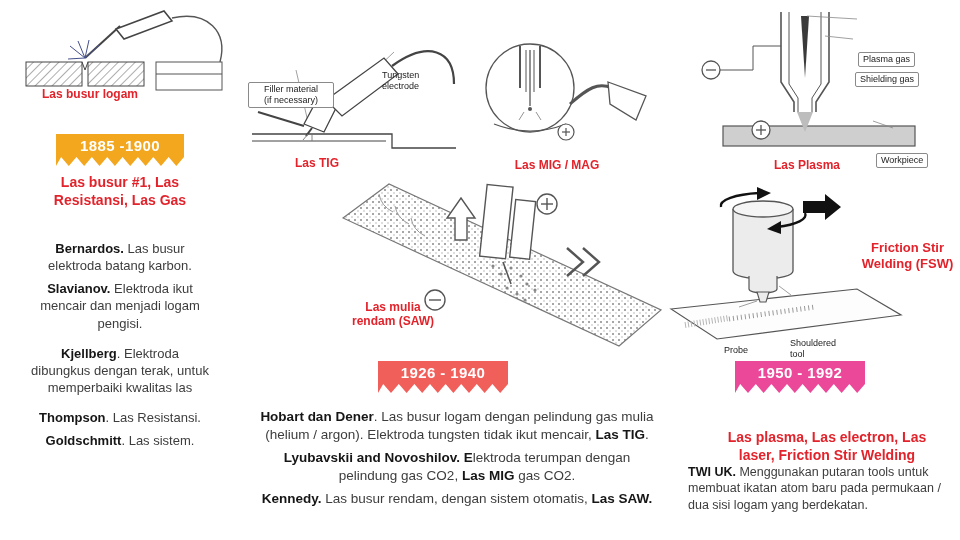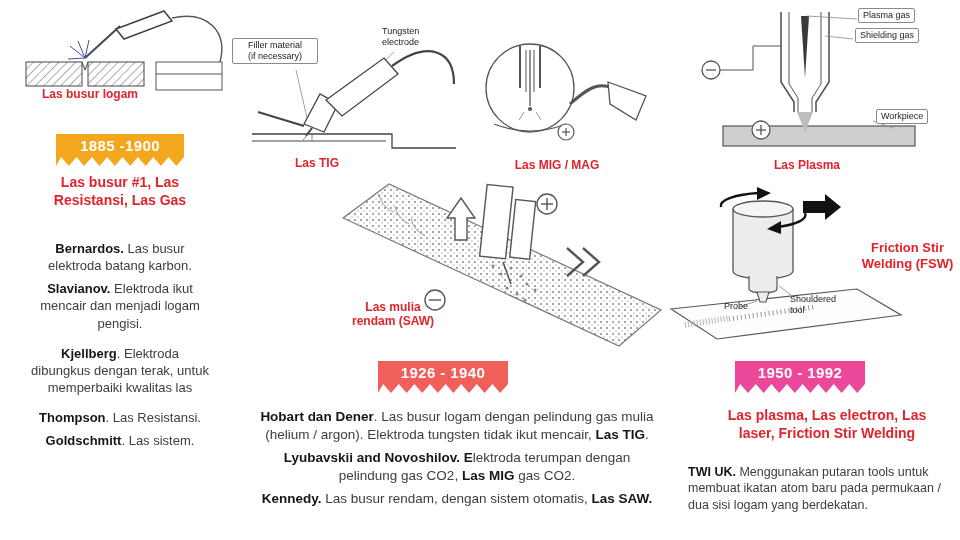--- a/index.html
+++ b/index.html
@@ -7,21 +7,21 @@
   html,body { width:960px; height:540px; }
   body {
     position:relative; overflow:hidden; background:#fff;
     font-family:"Liberation Sans","DejaVu Sans",sans-serif; color:#3d3d3d;
   }
   .abs { position:absolute; }
   .center { text-align:center; }
   .prelines { white-space:pre-line; }
   .red-label { color:#e3232b; font-weight:700; font-size:12px; line-height:1.2; }
   .heading { color:#e3232b; font-weight:700; line-height:1.32; text-align:center; }
-  .small-label { font-size:9px; color:#222; line-height:1.2; }
+  .small-label { font-size:9px; color:#222; line-height:1.2;margin-top:44px; }
   .boxed { border:1px solid #8a8a8a; background:#fff; padding:1px 4px; border-radius:2px; }
   .banner {
     position:absolute; height:32px; color:#fff; font-weight:700; font-size:15px;
     text-align:center; line-height:23px; letter-spacing:.4px;
     clip-path: polygon(0% 0%,100% 0%,100% 72%,94% 100%,88% 72%,82% 100%,76% 72%,70% 100%,64% 72%,58% 100%,52% 72%,46% 100%,40% 72%,34% 100%,28% 72%,22% 100%,16% 72%,10% 100%,4% 72%,0% 100%);
   }
   .banner.orange { background:#f2a71e; }
   .banner.redbg  { background:#f15f5b; }
   .banner.greenbg{ background:#ec4899; }
   .body-text p { margin:6px; }
@@ -96,21 +96,21 @@
       <line x1="66" y1="104" x2="60" y2="112" stroke="#444" stroke-width="2"></line>
       <polygon points="80,76 138,34 152,50 96,92" fill="#fff" stroke="#444" stroke-width="1.3"></polygon>
       <path d="M146,42 C182,16 208,26 208,60" fill="none" stroke="#444" stroke-width="2.2"></path>
       <g stroke="#777" stroke-width="0.9">
         <line x1="62" y1="110" x2="57" y2="116"></line>
         <line x1="66" y1="110" x2="66" y2="117"></line>
       </g>
     </svg>
   </div>
 
-  <div class="abs small-label boxed center prelines" style="left:232px; top:38px; width:86px;">Filler material
+  <div class="abs small-label boxed center prelines" style="left:248px; top:38px; width:86px;">Filler material
 (if necessary)</div>
 
   <div class="abs small-label prelines" style="left:382px; top:26px; width:62px;">Tungsten
 electrode</div>
 
   <div class="abs red-label center" style="left:272px; top:156px; width:90px;">Las TIG</div>
 
   <div class="abs" style="left:478px; top:26px; width:180px; height:132px;">
     <svg viewBox="0 0 180 132" width="180" height="132">
       <circle cx="52" cy="62" r="44" fill="#fff" stroke="#555" stroke-width="1.3"></circle>
@@ -237,18 +237,18 @@
   </div>
 
   <div class="abs small-label" style="left:724px; top:301px;">Probe</div>
   <div class="abs small-label" style="left:790px; top:294px; width:52px;">Shouldered tool</div>
 
   <div class="abs red-label center prelines" style="left:855px; top:240px; width:105px; font-size:13px;">Friction Stir
 Welding (FSW)</div>
 
   <div class="banner greenbg" style="left:735px; top:361px; width:130px;">1950 - 1992</div>
 
-  <div class="abs heading" style="left:712px; top:406px; width:230px; font-size:14px;">Las plasma, Las electron, Las laser, Friction Stir Welding</div>
+  <div class="abs heading" style="left:712px; top:428px; width:230px; font-size:14px;">Las plasma, Las electron, Las laser, Friction Stir Welding</div>
 
   <div class="abs body-text" id="era3-body" style="left:682px; top:458px; width:272px;">
     <p><b>TWI UK.</b><span> Menggunakan putaran tools untuk membuat ikatan atom baru pada permukaan / dua sisi logam yang berdekatan.</span></p>
   </div>
 </div>
 
 </body></html>

